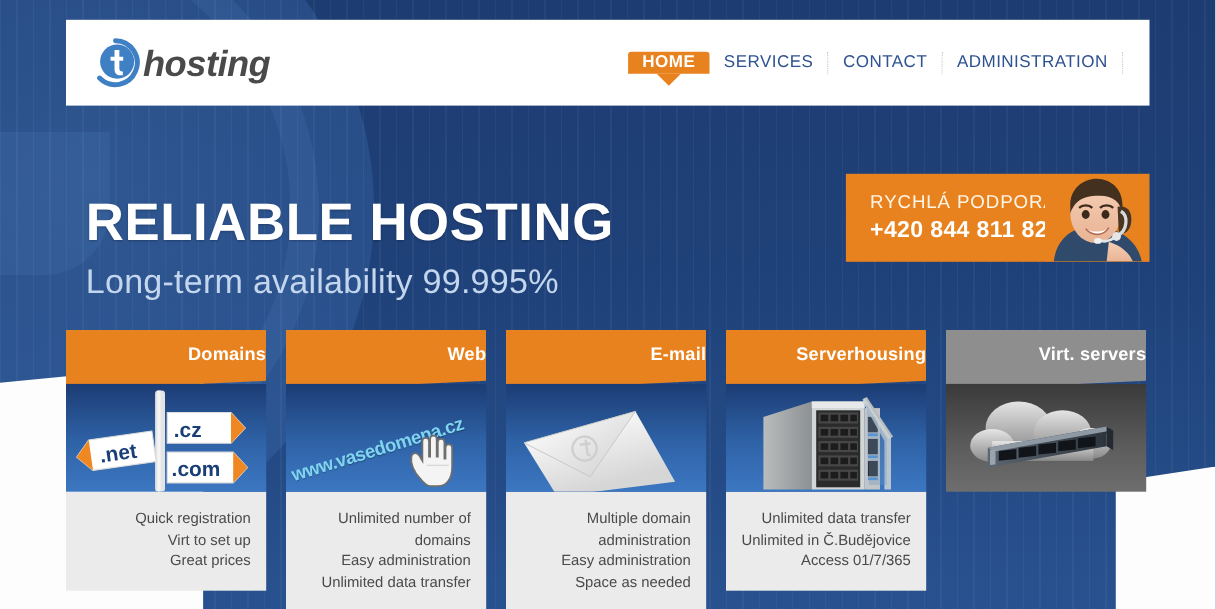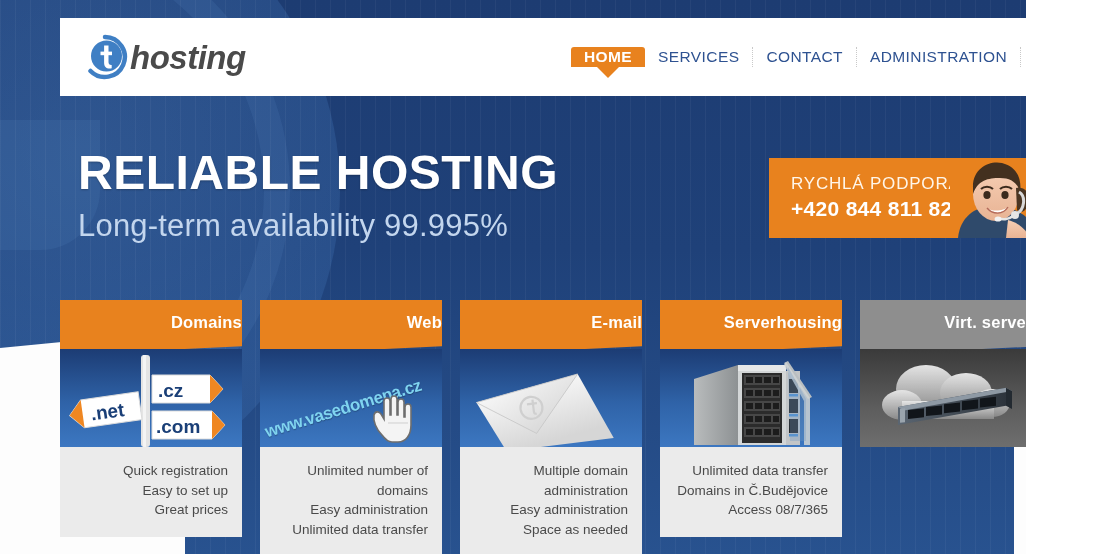--- a/index.html
+++ b/index.html
@@ -3,21 +3,21 @@
 <meta charset="utf-8">
 <style>
   * { box-sizing: border-box; margin: 0; padding: 0; }
   html, body {
     width: 1105px; height: 554px;
     overflow: hidden;
     font-family: "Liberation Sans", sans-serif;
   }
   #page {
     position: relative;
-    width: 1026px; height: 554px;
+    width: 1105px; height: 554px;
     background: linear-gradient(180deg, #1d3c72 0%, #1f4179 45%, #28528f 100%);
     overflow: hidden;
   }
   
   .stripes {
     position: absolute; inset: 0;
     background-image: repeating-linear-gradient(90deg,
       rgba(255,255,255,0.045) 0px, rgba(255,255,255,0.045) 1px,
       rgba(255,255,255,0) 1px, rgba(255,255,255,0) 15px);
     pointer-events: none;
@@ -138,20 +138,21 @@
     left: 78px; top: 148px;
     z-index: 5;
   }
   .hero h1 {
     font-size: 48px;
     font-weight: bold;
     color: #ffffff;
     letter-spacing: 0.5px;
     line-height: 1.05;
     text-shadow: 0 1px 2px rgba(0,0,0,0.25);
+    margin-top: 30px;
   }
   .hero h2 {
     margin-top: 10px;
     font-size: 31px;
     font-weight: normal;
     color: #c3d6ee;
     letter-spacing: 0.2px;
   }
 
   
@@ -347,21 +348,21 @@
           </g>
           <g>
             <polygon points="92,62 152,62 165,76 152,90 92,90" fill="#ffffff" stroke="#dcdcdc"></polygon>
             <polygon points="152,62 165,76 152,90" fill="#ef8722"></polygon>
             <text x="96" y="84" font-family="Liberation Sans, sans-serif" font-size="19" font-weight="bold" fill="#1a3f77">.com</text>
           </g>
         </svg>
       </div>
       <div class="card-body">
         <div class="line">Quick registration</div>
-        <div class="line">Easy to set up</div>
+        <div class="line">Virt to set up</div>
         <div class="line">Great prices</div>
       </div>
     </div>
 
     <div class="card">
       <div class="card-head">Web</div>
       <div class="card-img">
         <div class="web-art">
           <div class="web-url">www.vasedomena.cz</div>
           <span class="cursor-hand">
@@ -463,22 +464,22 @@
             <rect x="129" y="65" width="9" height="2.5"></rect>
             <rect x="129" y="85" width="9" height="2.5"></rect>
           </g>
           <polygon points="124,14 148,50 152,48 128,12" fill="#b9bec1"></polygon>
           <polygon points="126,13 150,49 150,96 144,96 144,52 124,16" fill="#cfd3d5" opacity="0.85"></polygon>
           <polygon points="128,18 146,50 146,92 130,92" fill="#6f98c4" opacity="0.35"></polygon>
         </svg>
       </div>
       <div class="card-body">
         <div class="line">Unlimited data transfer</div>
-        <div class="line">Domains in Č.Budějovice</div>
-        <div class="line">Access 08/7/365</div>
+        <div class="line">Unlimited in Č.Budějovice</div>
+        <div class="line">Access 01/7/365</div>
       </div>
     </div>
 
     <div class="card disabled">
       <div class="card-head">Virt. servers</div>
       <div class="card-img">
         <svg class="cloud-art" width="182" height="98" viewBox="0 0 182 98">
           <defs>
             <linearGradient id="cloudg" x1="0" y1="0" x2="0" y2="1">
               <stop offset="0%" stop-color="#f2f2f2"></stop>

